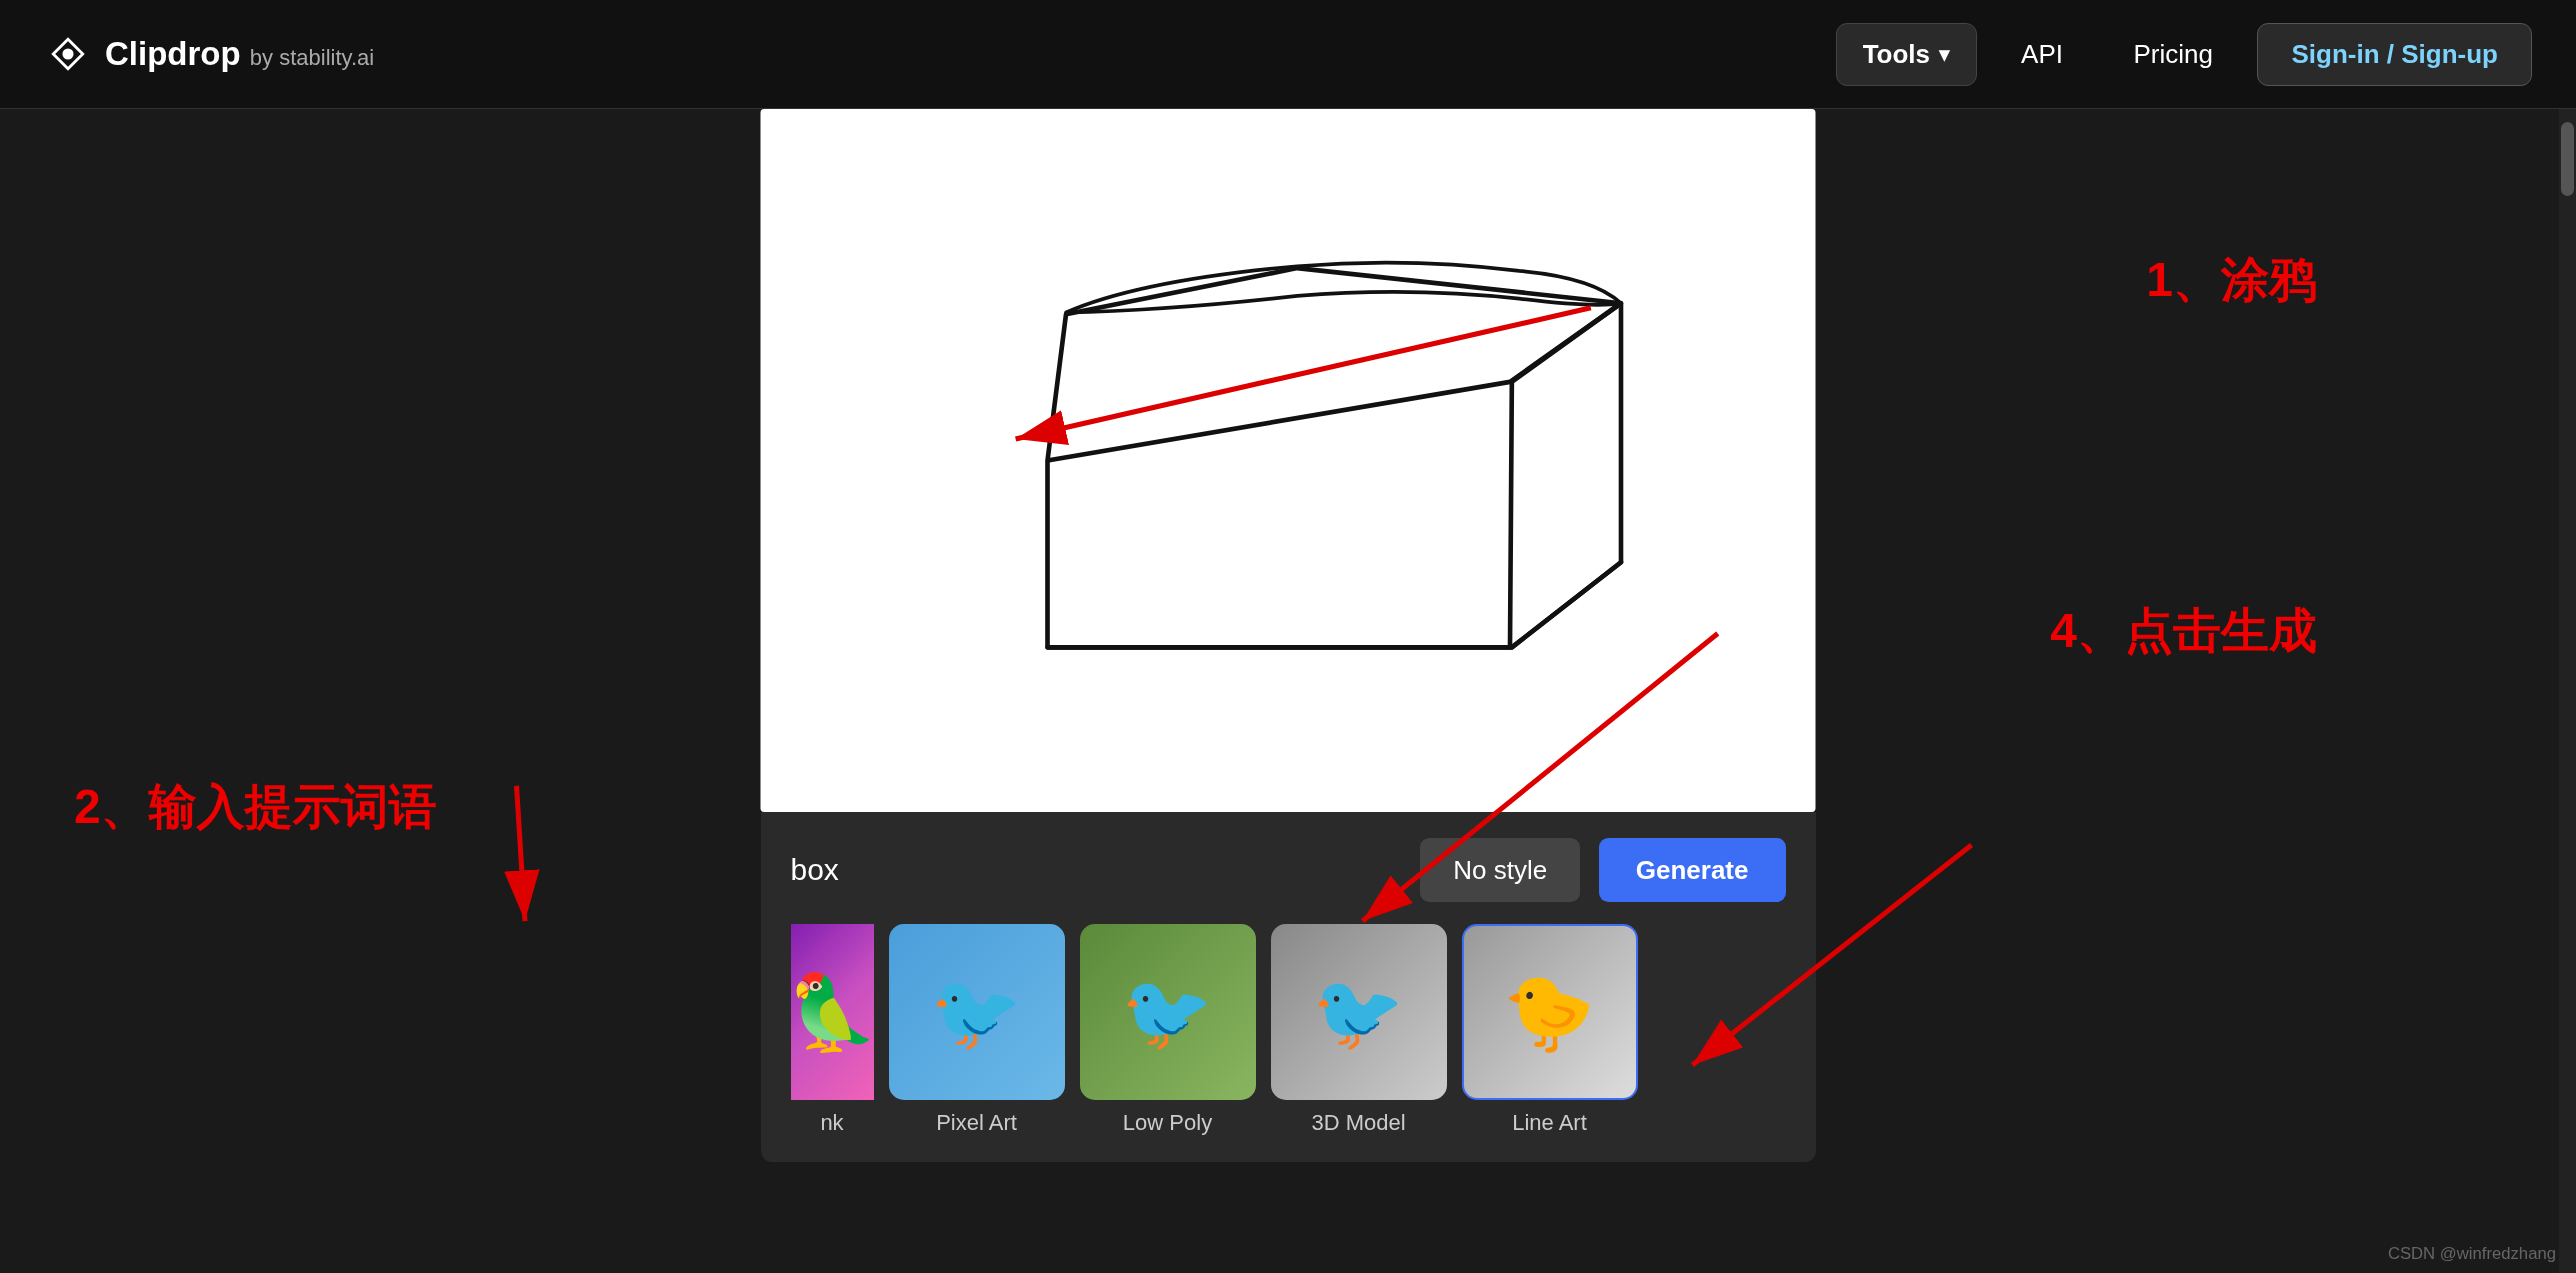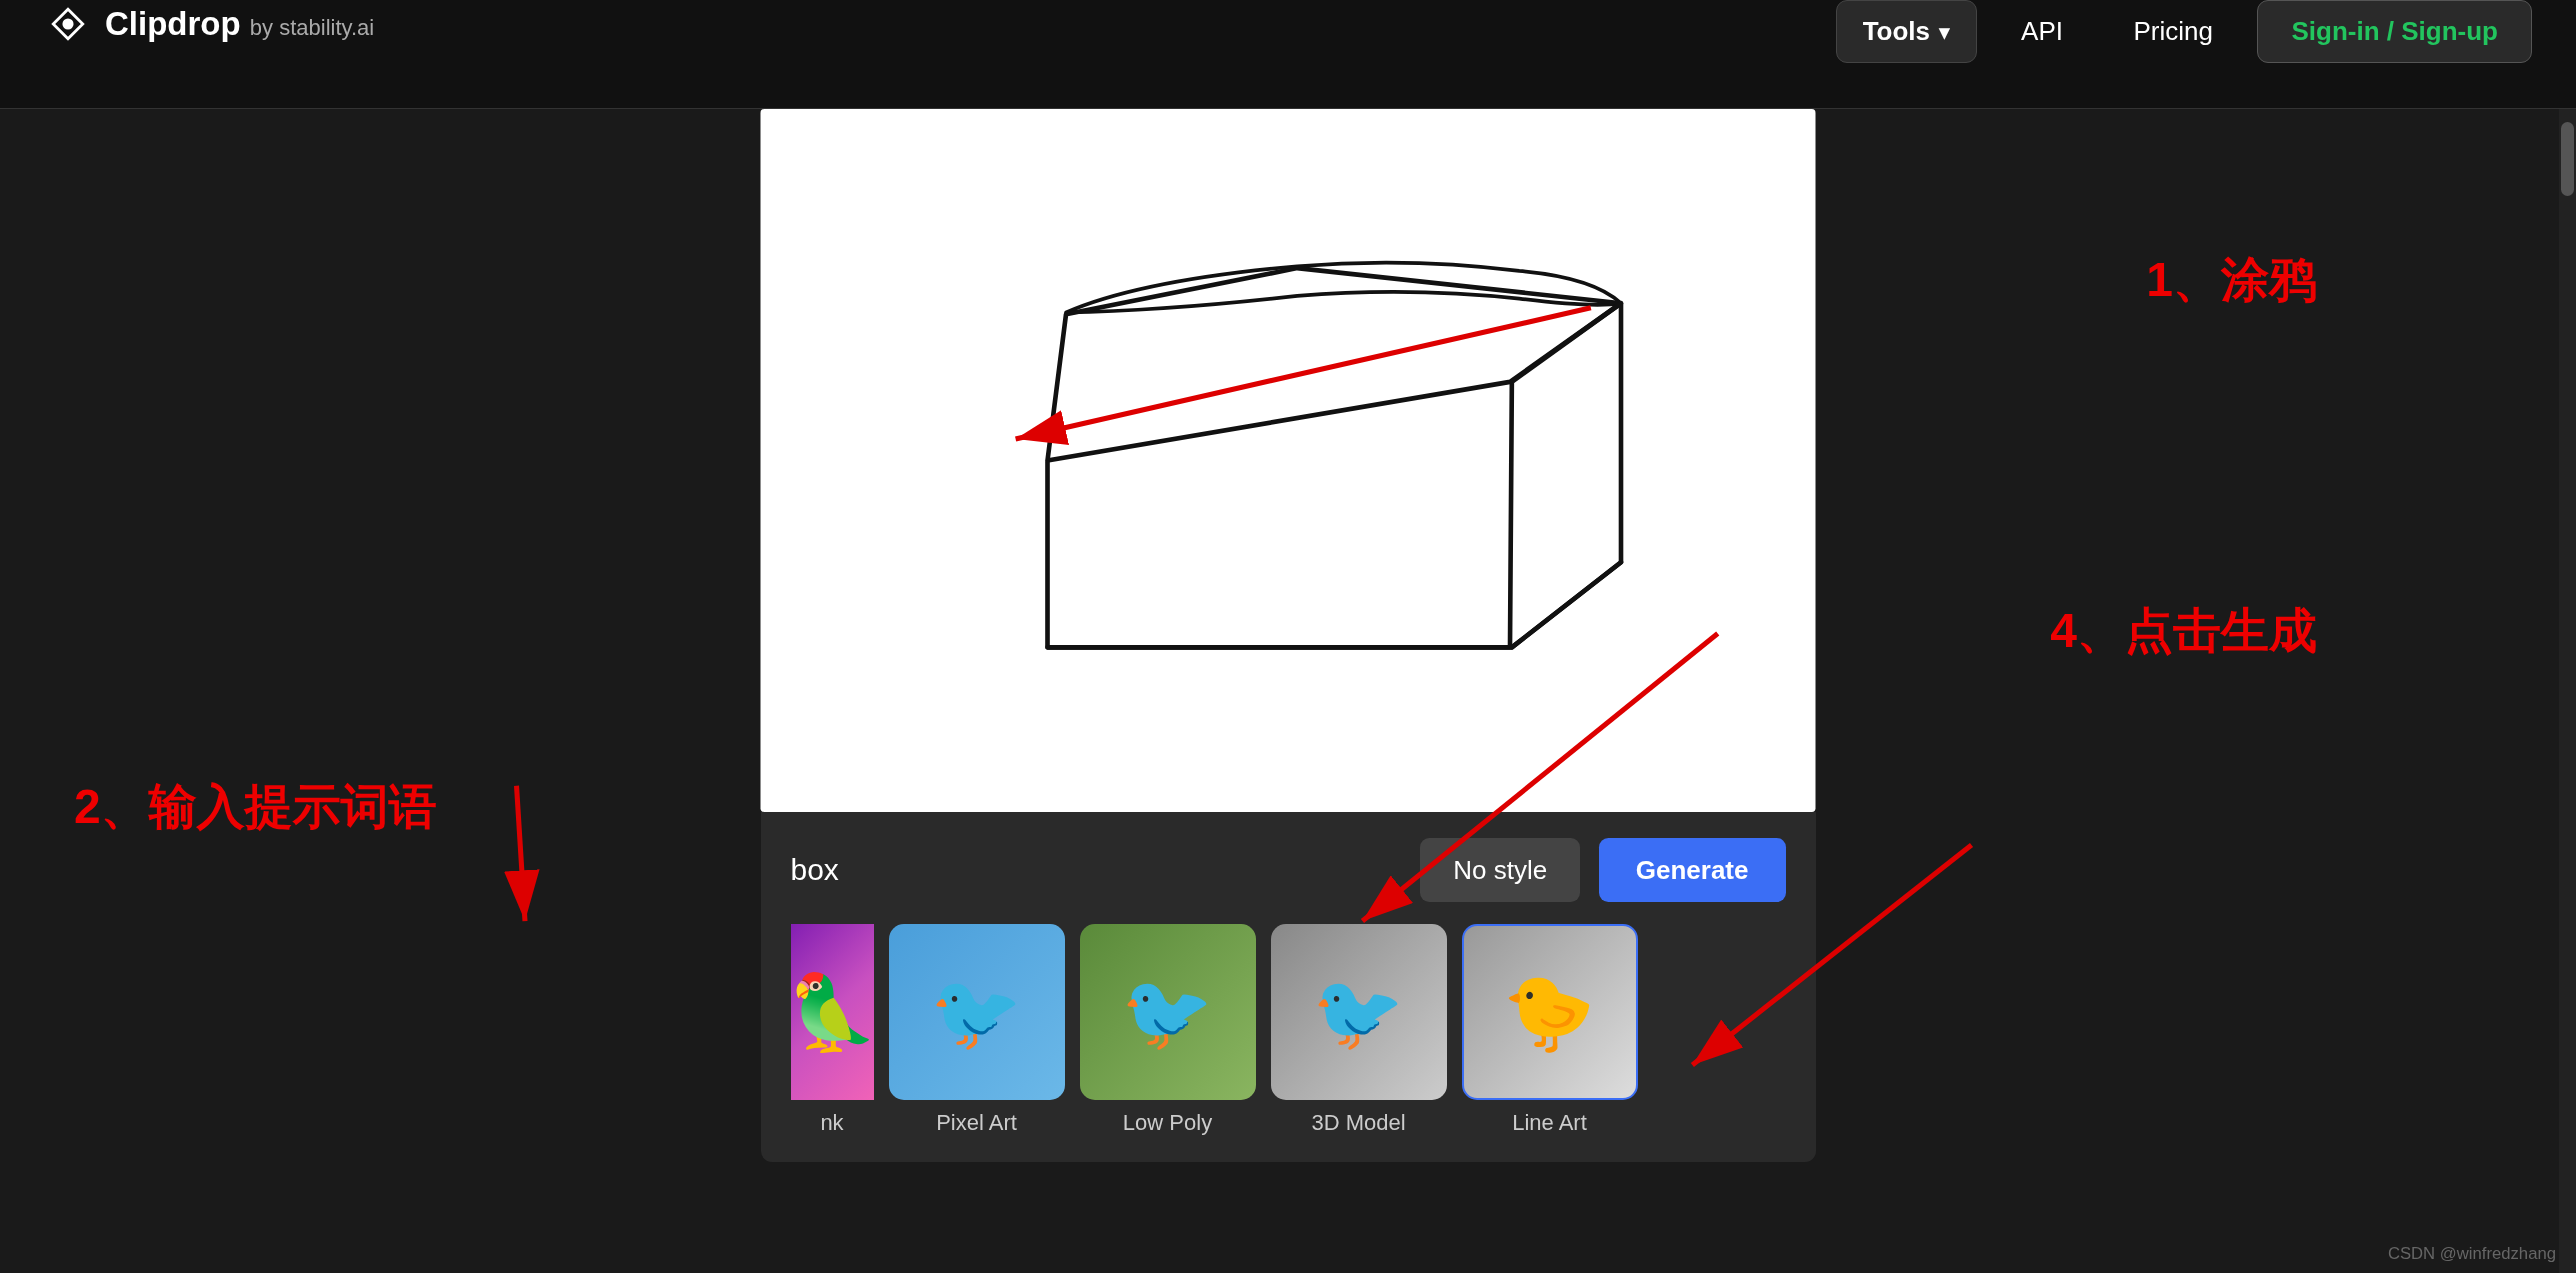--- a/index.html
+++ b/index.html
@@ -9,21 +9,21 @@
       font-family: -apple-system, BlinkMacSystemFont, 'Segoe UI', sans-serif;
       width: 2576px;
       height: 1273px;
       overflow: hidden;
       position: relative;
     }
 
     
     .header {
       display: flex;
-      align-items: flex-start;
+      align-items: center;
       justify-content: space-between;
       padding: 0 44px;
       height: 109px;
       background: #111;
       border-bottom: 0.9px solid #333;
       gap: 44px;
     }
     .logo-area {
       display: flex;
       align-items: center;
@@ -74,21 +74,21 @@
       background: none;
       border: none;
     }
     .nav-btn-signin {
       background: #2a2a2a;
       border: 0.9px solid #555;
       border-radius: 11px;
       padding: 15px 33px;
       font-size: 26px;
       font-weight: 600;
-      color: #22c55e;
+      color: #7dd3fc;
       cursor: pointer;
     }
 
     
     .main {
       position: relative;
       width: 100%;
       height: calc(1273px - 109px);
       background: #1a1a1a;
     }

